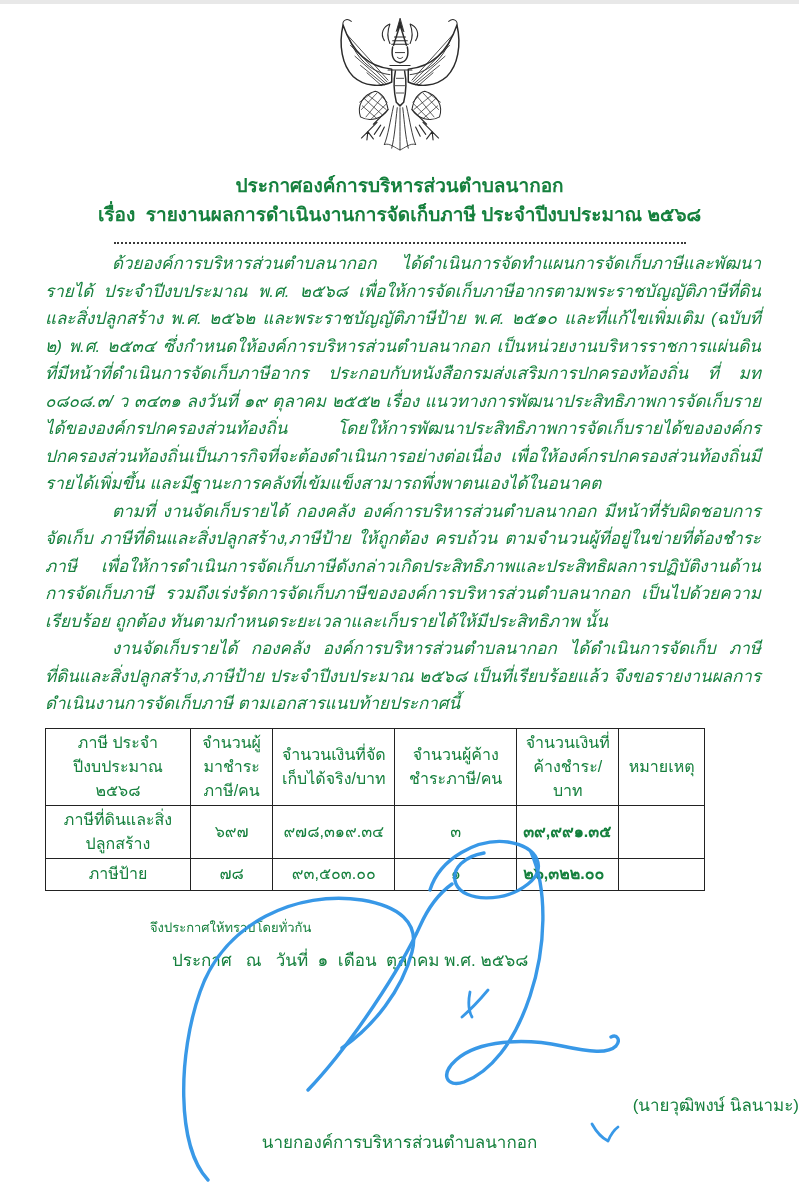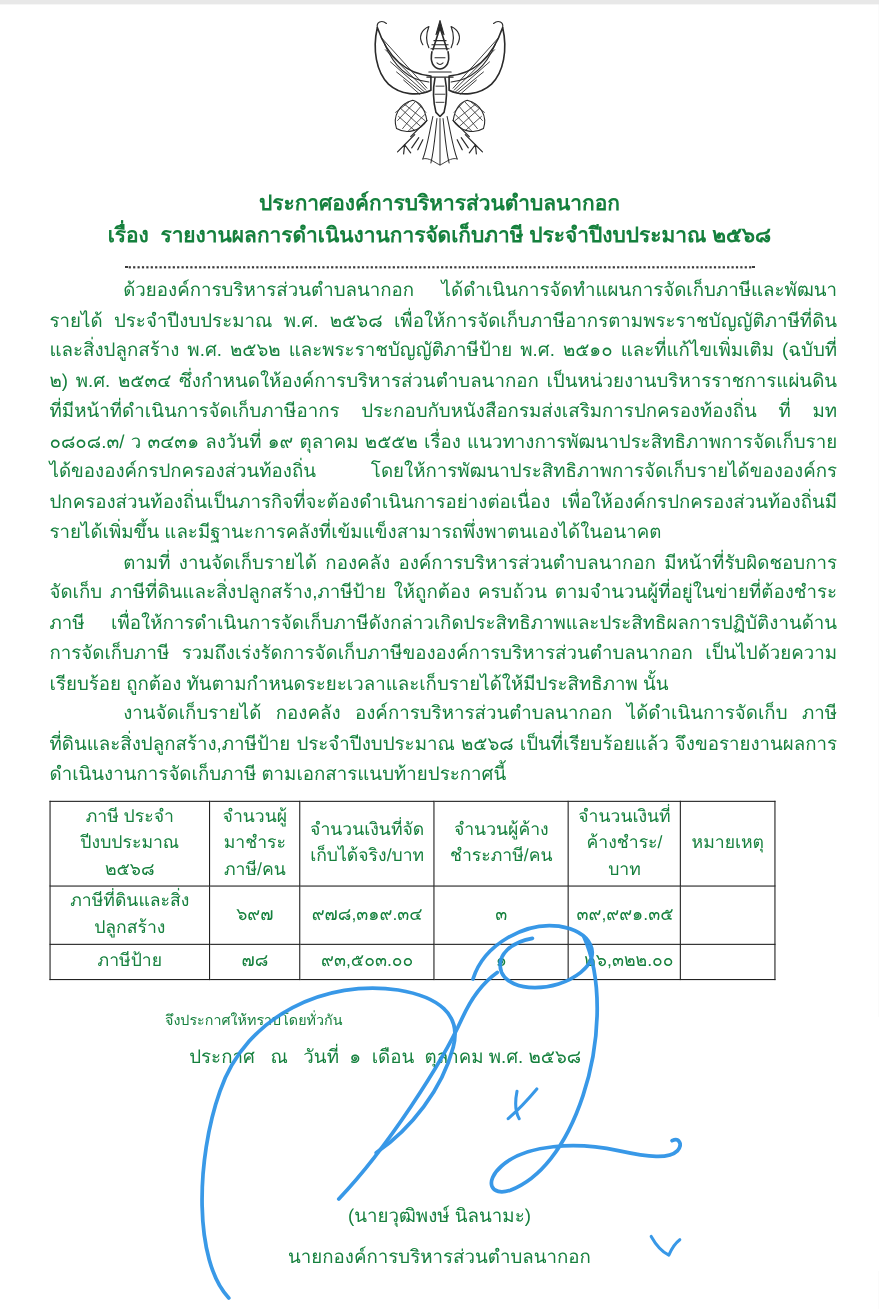--- a/index.html
+++ b/index.html
@@ -18,48 +18,49 @@
   .dotted-rule{
     width:572px; margin:14px auto 4px auto; height:0;
     border-bottom:2px dotted #3a3a3a;
   }
   .content{ margin:6px 38px 0 45px; }
   .para{
     font-size:17px; line-height:27.5px;
     text-align:justify;
     text-indent:67px;
     margin:0;
+    font-style:italic;
   }
   
   .tax-table{
     width:660px; margin:10px 0 0 45px;
     border-collapse:collapse;
     font-size:16px; line-height:1.5;
   }
   .tax-table th,.tax-table td{
     border:1.6px solid #222;
     padding:2px 6px;
     vertical-align:middle;
   }
   .tax-table th{ font-weight:normal; text-align:center; height:52px; }
   .tax-table td{ height:27px; }
   .c-taxtype{ width:22%; text-align:center; }
   .c-payers{ width:12.5%; text-align:center; }
   .c-collected{ width:18.5%; text-align:center; }
   .c-overduep{ width:18.5%; text-align:center; }
-  .c-overduea{ width:15.5%; text-align:right; }
+  .c-overduea{ width:15.5%; text-align:left;font-weight:bold; }
   .c-note{ width:13%; text-align:center; }
   .total-row td{ height:36px; }
   .total-cell{ display:flex; justify-content:space-between; align-items:center; }
   .total-cell .tv{ padding-right:22px; }
   .total-cell-r .tv{ padding-right:10px; }
   
   .closing{ font-size:13px; margin:26px 0 0 150px; }
   .date-line{ font-size:17px; margin:8px 0 0 172px; white-space:pre-wrap; }
-  .signer-name{ text-align:center; font-size:17px; margin-top:118px; }
+  .signer-name{ text-align:right; font-size:17px; margin-top:118px; }
   .signer-title{ text-align:center; font-size:17px; margin-top:10px; }
   .sig-overlay{
     position:absolute; left:0; top:0; width:799px; height:1190px;
     pointer-events:none; z-index:5;
   }
 </style>
 </head>
 <body>
 
 <div class="page">

